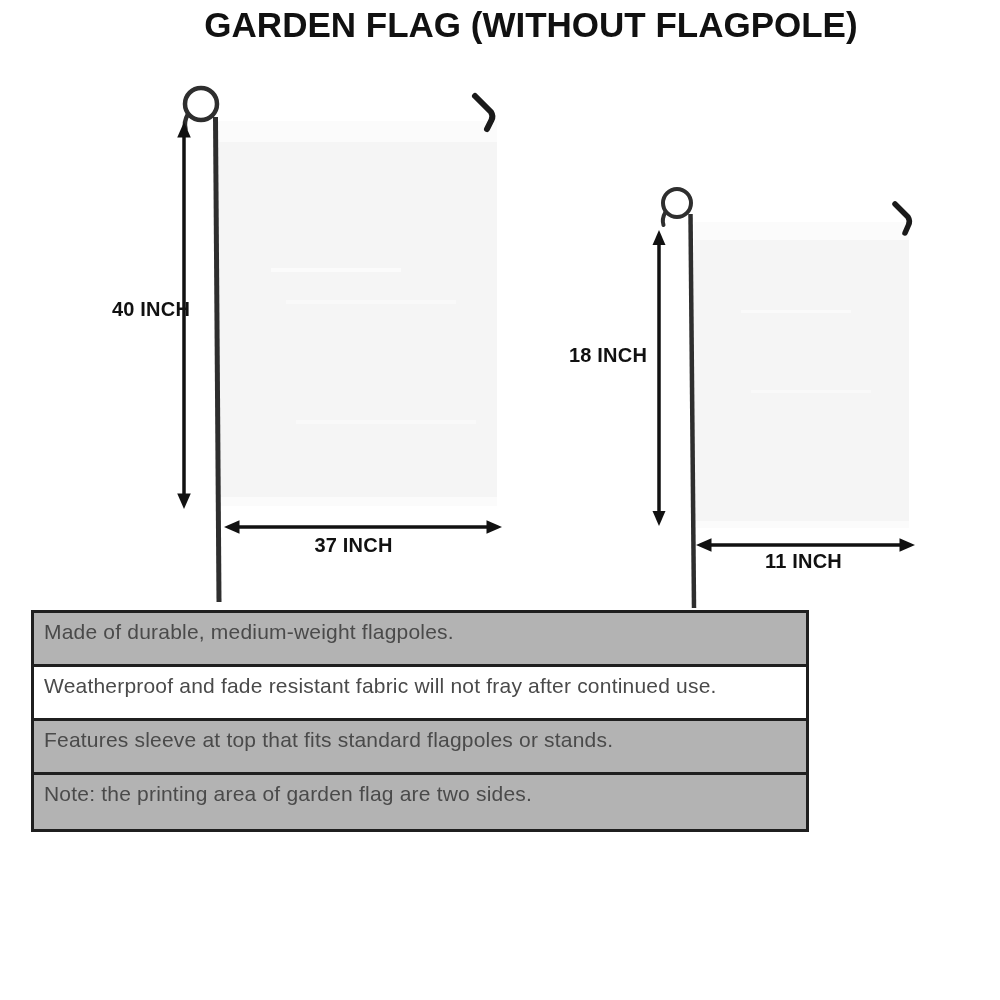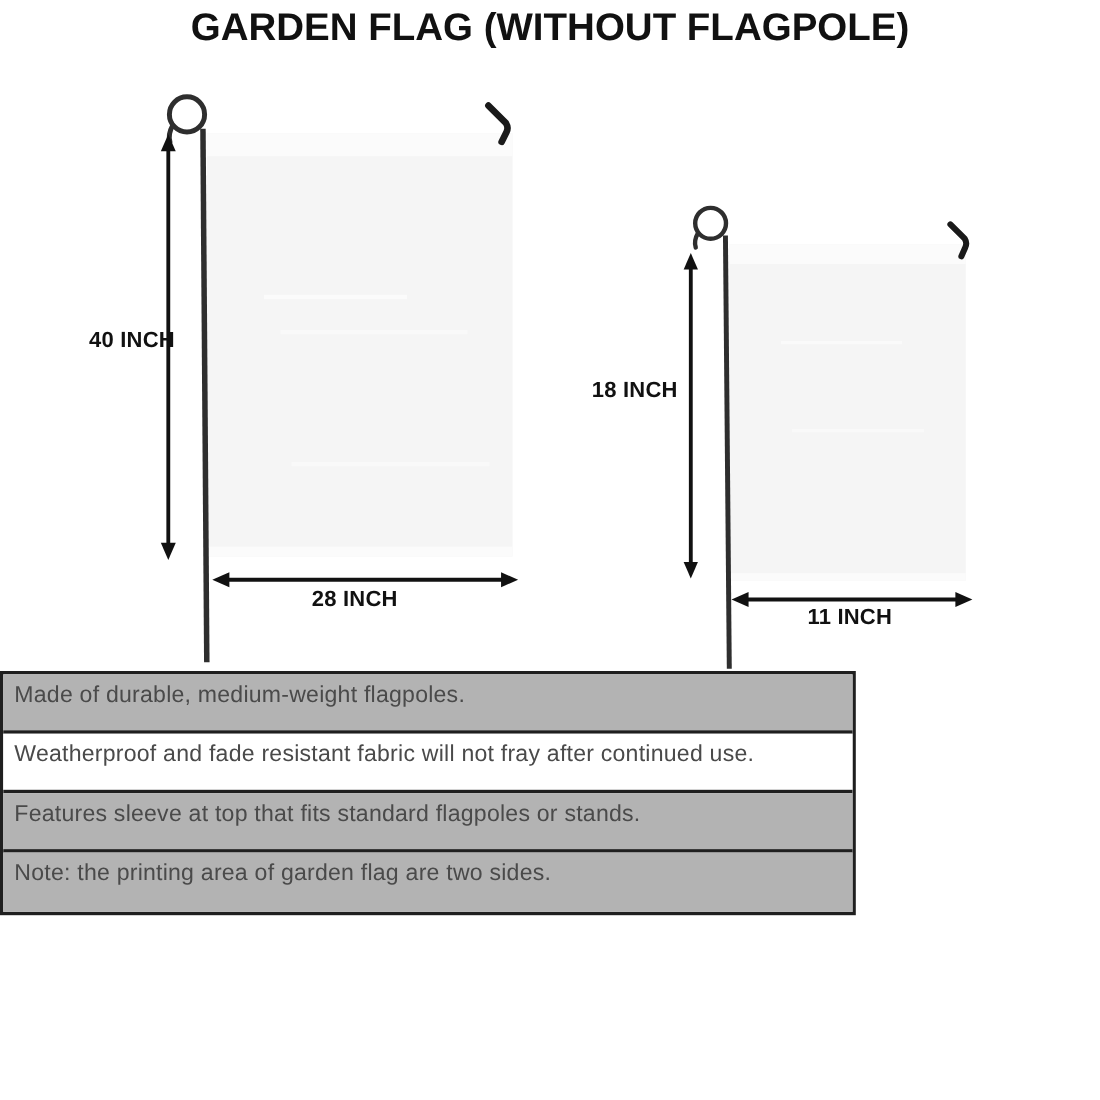--- a/index.html
+++ b/index.html
@@ -15,20 +15,21 @@
     --row-text:#4a4a4a;
   }
   *{margin:0;padding:0;box-sizing:border-box;}
   html,body{background:#ffffff;}
   body{font-family:"Liberation Sans", sans-serif;}
   .stage{
     position:relative;
     width:913px;height:1000px;
     background:#ffffff;
     overflow:hidden;
+    margin-left:31px;
   }
   
   .title-block{
     position:absolute;top:5px;left:0;width:1000px;
     text-align:center;color:var(--text-dark);
   }
   .title-line1{
     font-size:35px;font-weight:700;letter-spacing:0px;line-height:1.15;
   }
   .title-line2{
@@ -125,21 +126,21 @@
       <polygon class="arrow-head" points="628,230 621.5,245 634.5,245"></polygon>
       <polygon class="arrow-head" points="628,526 621.5,511 634.5,511"></polygon>
 
       <line class="arrow-line" x1="678" y1="545" x2="871" y2="545" stroke-width="3.5"></line>
       <polygon class="arrow-head" points="665,545 680.5,538.2 680.5,551.8"></polygon>
       <polygon class="arrow-head" points="884,545 868.5,538.2 868.5,551.8"></polygon>
     </g>
   </svg>
 
   <div class="dim-label lbl-40">40 INCH</div>
-  <div class="dim-label lbl-28">28 INCH</div>
+  <div class="dim-label lbl-28">37 INCH</div>
   <div class="dim-label lbl-18">18 INCH</div>
   <div class="dim-label lbl-12">11 INCH</div>
 
   <div class="feature-table">
     <div class="feature-row shaded">Made of durable, medium-weight flagpoles.</div>
     <div class="feature-row">Weatherproof and fade resistant fabric will not fray after continued use.</div>
     <div class="feature-row shaded">Features sleeve at top that fits standard flagpoles or stands.</div>
     <div class="feature-row shaded">Note: the printing area of garden flag are two sides.</div>
   </div>
 

